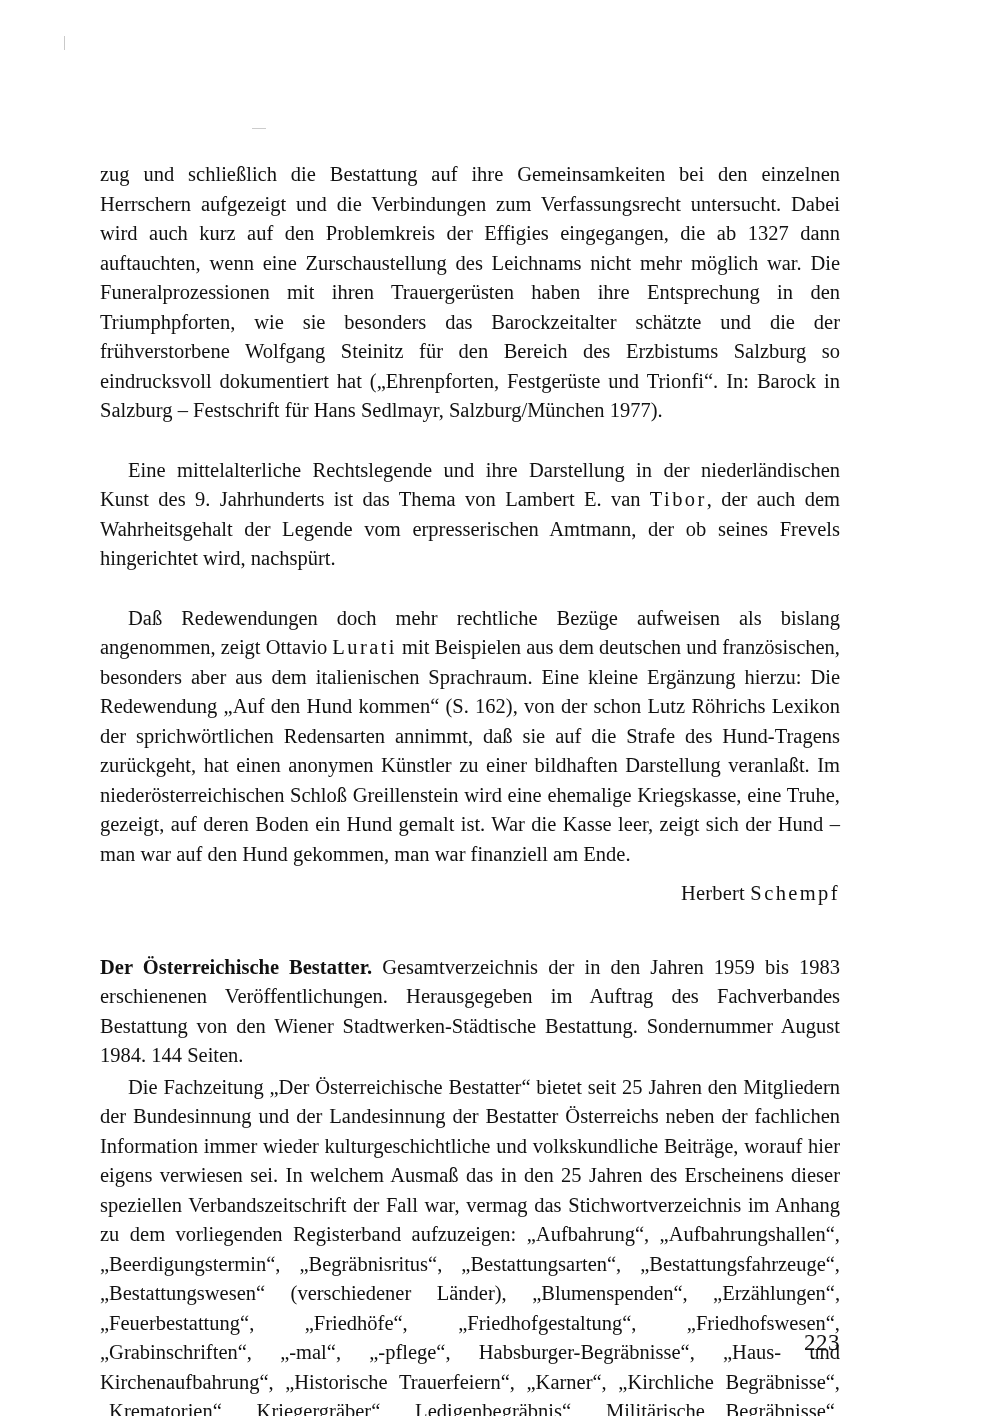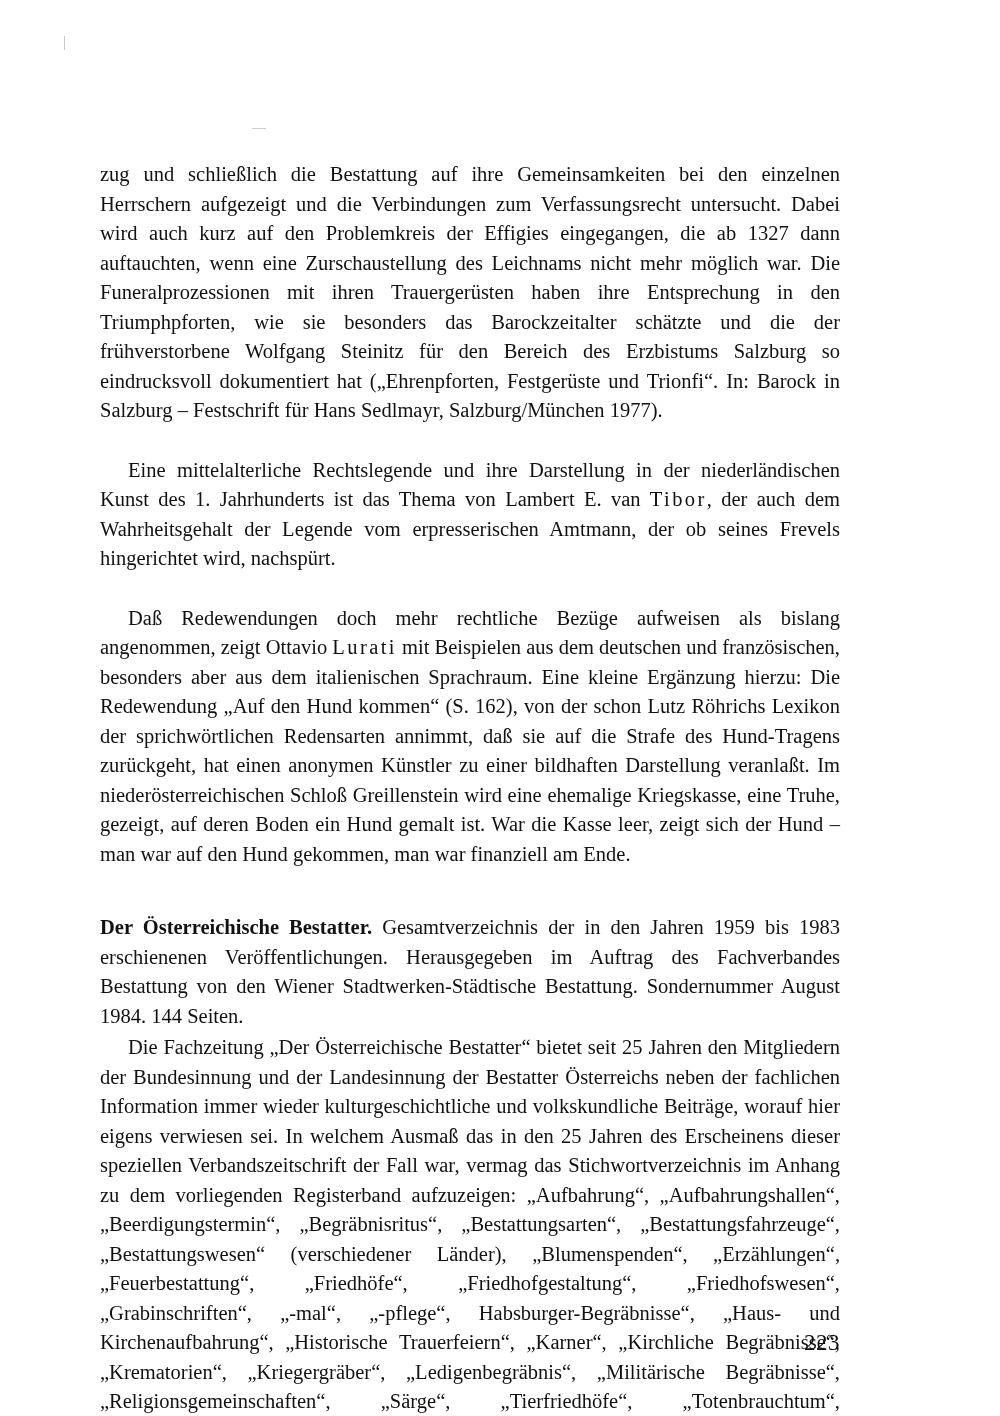--- a/index.html
+++ b/index.html
@@ -90,26 +90,27 @@
 <div class="page">
   <div class="tickmark"></div>
   <div class="tickmark2"></div>
 
   <div class="content">
 
     <p>zug und schließlich die Bestattung auf ihre Gemeinsamkeiten bei den einzelnen Herrschern aufgezeigt und die Verbindungen zum Verfassungsrecht untersucht. Dabei wird auch kurz auf den Problemkreis der Effigies eingegangen, die ab 1327 dann auftauchten, wenn eine Zurschaustellung des Leichnams nicht mehr möglich war. Die Funeralprozessionen mit ihren Trauergerüsten haben ihre Entsprechung in den Triumphpforten, wie sie besonders das Barockzeitalter schätzte und die der frühverstorbene Wolfgang Steinitz für den Bereich des Erzbistums Salzburg so eindrucksvoll dokumentiert hat („Ehrenpforten, Festgerüste und Trionfi“. In: Barock in Salzburg – Festschrift für Hans Sedlmayr, Salzburg/München 1977).</p>
 
     <div class="block-gap"></div>
 
-    <p class="indent"><span>Eine mittelalterliche Rechtslegende und ihre Darstellung in der niederländischen Kunst des 1. Jahrhunderts ist das Thema von Lambert E. van </span><span class="sp">Tibor</span><span>, der auch dem Wahrheitsgehalt der Legende vom erpresserischen Amtmann, der ob seines Frevels hingerichtet wird, nachspürt.</span></p>
+    <p class="indent"><span>Eine mittelalterliche Rechtslegende und ihre Darstellung in der niederländischen Kunst des 9. Jahrhunderts ist das Thema von Lambert E. van </span><span class="sp">Tibor</span><span>, der auch dem Wahrheitsgehalt der Legende vom erpresserischen Amtmann, der ob seines Frevels hingerichtet wird, nachspürt.</span></p>
 
     <div class="block-gap"></div>
 
     <p class="indent"><span>Daß Redewendungen doch mehr rechtliche Bezüge aufweisen als bislang angenommen, zeigt Ottavio </span><span class="sp">Lurati</span><span> mit Beispielen aus dem deutschen und französischen, besonders aber aus dem italienischen Sprachraum. Eine kleine Ergänzung hierzu: Die Redewendung „Auf den Hund kommen“ (S. 162), von der schon Lutz Röhrichs Lexikon der sprichwörtlichen Redensarten annimmt, daß sie auf die Strafe des Hund-Tragens zurückgeht, hat einen anonymen Künstler zu einer bildhaften Darstellung veranlaßt. Im niederösterreichischen Schloß Greillenstein wird eine ehemalige Kriegskasse, eine Truhe, gezeigt, auf deren Boden ein Hund gemalt ist. War die Kasse leer, zeigt sich der Hund – man war auf den Hund gekommen, man war finanziell am Ende.</span></p>
 
+    <div class="signature"><span>Herbert </span><span class="sp">Schempf</span></div>
 
     <div class="review-head">
       <p><span class="bold">Der Österreichische Bestatter.</span><span> Gesamtverzeichnis der in den Jahren 1959 bis 1983 erschienenen Veröffentlichungen. Herausgegeben im Auftrag des Fachverbandes Bestattung von den Wiener Stadtwerken-Städtische Bestattung. Sondernummer August 1984. 144 Seiten.</span></p>
     </div>
 
     <div class="gap-small"></div>
 
     <p class="indent">Die Fachzeitung „Der Österreichische Bestatter“ bietet seit 25 Jahren den Mitgliedern der Bundesinnung und der Landesinnung der Bestatter Österreichs neben der fachlichen Information immer wieder kulturgeschichtliche und volkskundliche Beiträge, worauf hier eigens verwiesen sei. In welchem Ausmaß das in den 25 Jahren des Erscheinens dieser speziellen Verbandszeitschrift der Fall war, vermag das Stichwortverzeichnis im Anhang zu dem vorliegenden Registerband aufzuzeigen: „Aufbahrung“, „Aufbahrungshallen“, „Beerdigungstermin“, „Begräbnisritus“, „Bestattungsarten“, „Bestattungsfahrzeuge“, „Bestattungswesen“ (verschiedener Länder), „Blumenspenden“, „Erzählungen“, „Feuerbestattung“, „Friedhöfe“, „Friedhofgestaltung“, „Friedhofswesen“, „Grabinschriften“, „-mal“, „-pflege“, Habsburger-Begräbnisse“, „Haus- und Kirchenaufbahrung“, „Historische Trauerfeiern“, „Karner“, „Kirchliche Begräbnisse“, „Krematorien“, „Kriegergräber“, „Ledigenbegräbnis“, „Militärische Begräbnisse“, „Religionsgemeinschaften“, „Särge“, „Tierfriedhöfe“, „Totenbrauchtum“, „Totenschädel“, „Trauer“, „-kleidung“, „-musik“, „Turiner Grabtuch“, „Witwenverbrennung“, „-feier“, mögen als Beispiele angeführt sein. Für die Erstellung des Registerbandes zeichnet Tibor Haniffel als Schriftleiter der Verbandszeitschrift verantwortlich. Auch als Kustos des bekannten Bestattungsmuseums der Wiener Stadtwerke-Städtische Bestattung hat der Ver-</p>
 
   </div>

